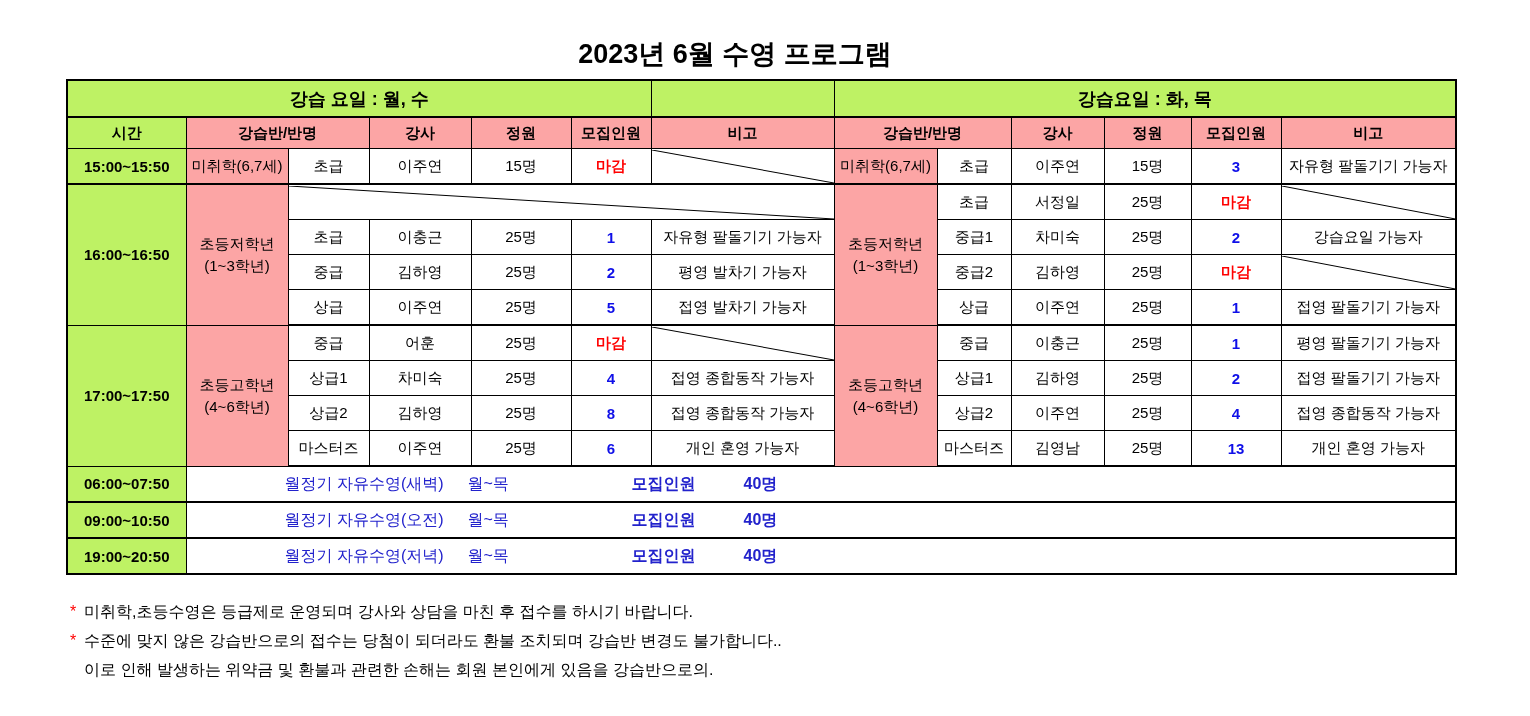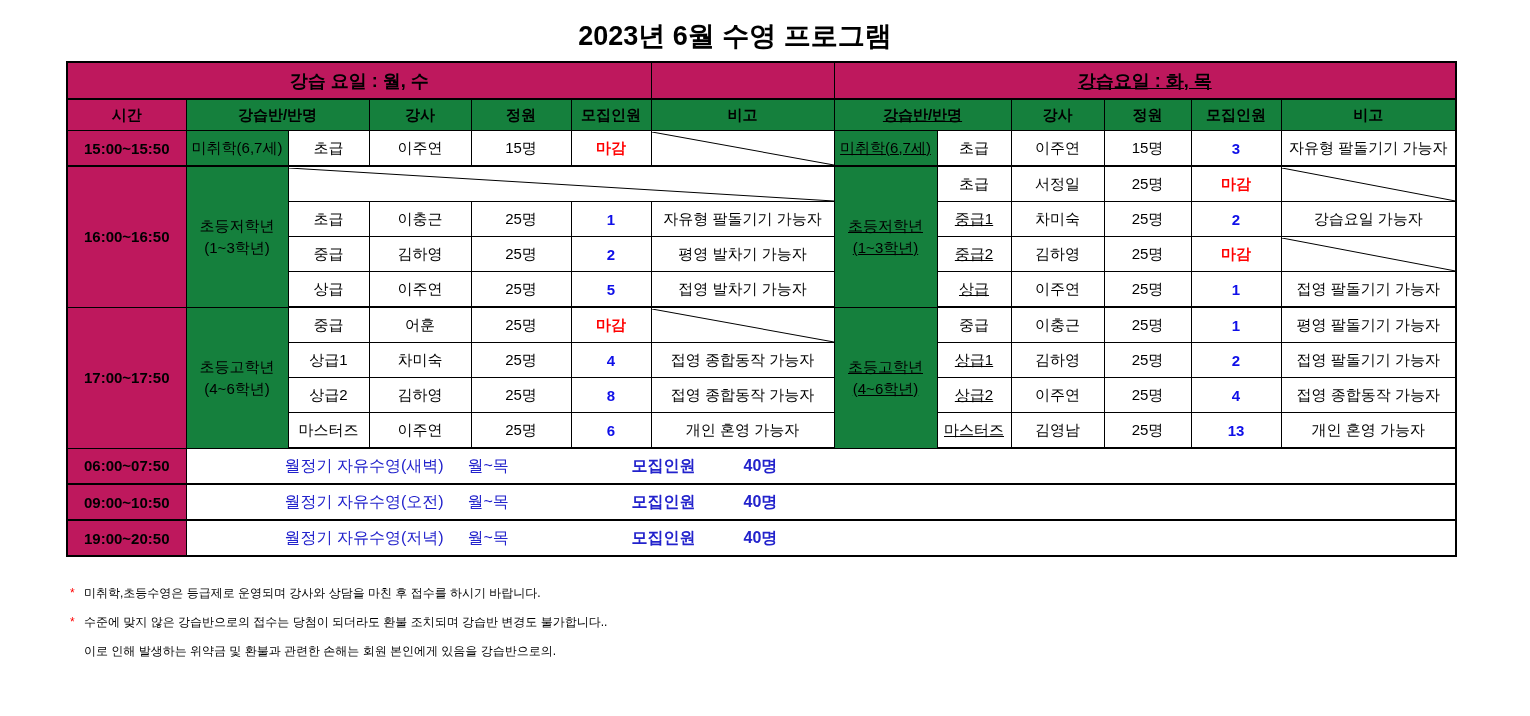--- a/index.html
+++ b/index.html
@@ -1,40 +1,40 @@
 <!DOCTYPE html>
 <html><head>
 <meta charset="utf-8">
 <style>
   html,body{margin:0;padding:0;background:#fff;}
   body{width:1530px;height:716px;overflow:hidden;font-family:"Liberation Sans","DejaVu Sans",sans-serif;color:#000;}
-  .page-title{margin-top:18px;width:1470px;text-align:center;font-size:27px;font-weight:bold;letter-spacing:0px;}
+  .page-title{margin-top:36px;width:1470px;text-align:center;font-size:27px;font-weight:bold;letter-spacing:0px;}
   table.sched{border-collapse:collapse;table-layout:fixed;margin:7px 0 0 66px;border:2px solid #000;}
   table.sched td{border:1px solid #000;padding:0;text-align:center;vertical-align:middle;font-size:15px;height:34px;overflow:hidden;}
   tr.day-row td{height:35px;font-size:18px;font-weight:bold;}
   tr.col-row td{height:30px;font-weight:bold;}
-  .yellow{background:#be185d;}
-  .pink{background:#15803d;}
+  .yellow{background:#bef264;}
+  .pink{background:#fca5a5;}
   .time{font-weight:bold;}
   .timecol{border-right-width:2px;}
-  .sec{border-left-width:2px;text-decoration:underline;}
+  .sec{border-left-width:2px;}
   tr.bb2 td{border-bottom-width:2px;}
   td.recruit{font-weight:bold;margin-left:36px;}
   td.recruit.closed{color:#FF0000;}
   td.recruit.open{color:#0F0FE8;}
   td.diag{padding:0;}
   td.diag svg{display:block;width:100%;height:33px;}
   .grp-line{line-height:22px;}
   td.freecell{position:relative;text-align:left;}
   td.freecell span{position:absolute;top:50%;transform:translateY(-50%);white-space:nowrap;font-size:16px;color:#2222CC;}
   .fs-name{left:98px;}
   .fs-days{left:281px;}
   .fs-label{left:445px;font-weight:bold;}
   .fs-count{left:557px;font-weight:bold;}
-  .notes{margin:22px 0 0 70px;font-size:12px;line-height:29px;}
+  .notes{margin:22px 0 0 70px;font-size:16px;line-height:29px;}
   .note-line{white-space:nowrap;}
   .bullet{display:inline-block;width:14px;color:#FF0000;}
   .hl{color:#FF0000;font-weight:bold;margin-left:4px;}
 </style>
 </head>
 <body>
 
 <div class="page-title">2023년 6월 수영 프로그램</div>
 
 <table class="sched">

